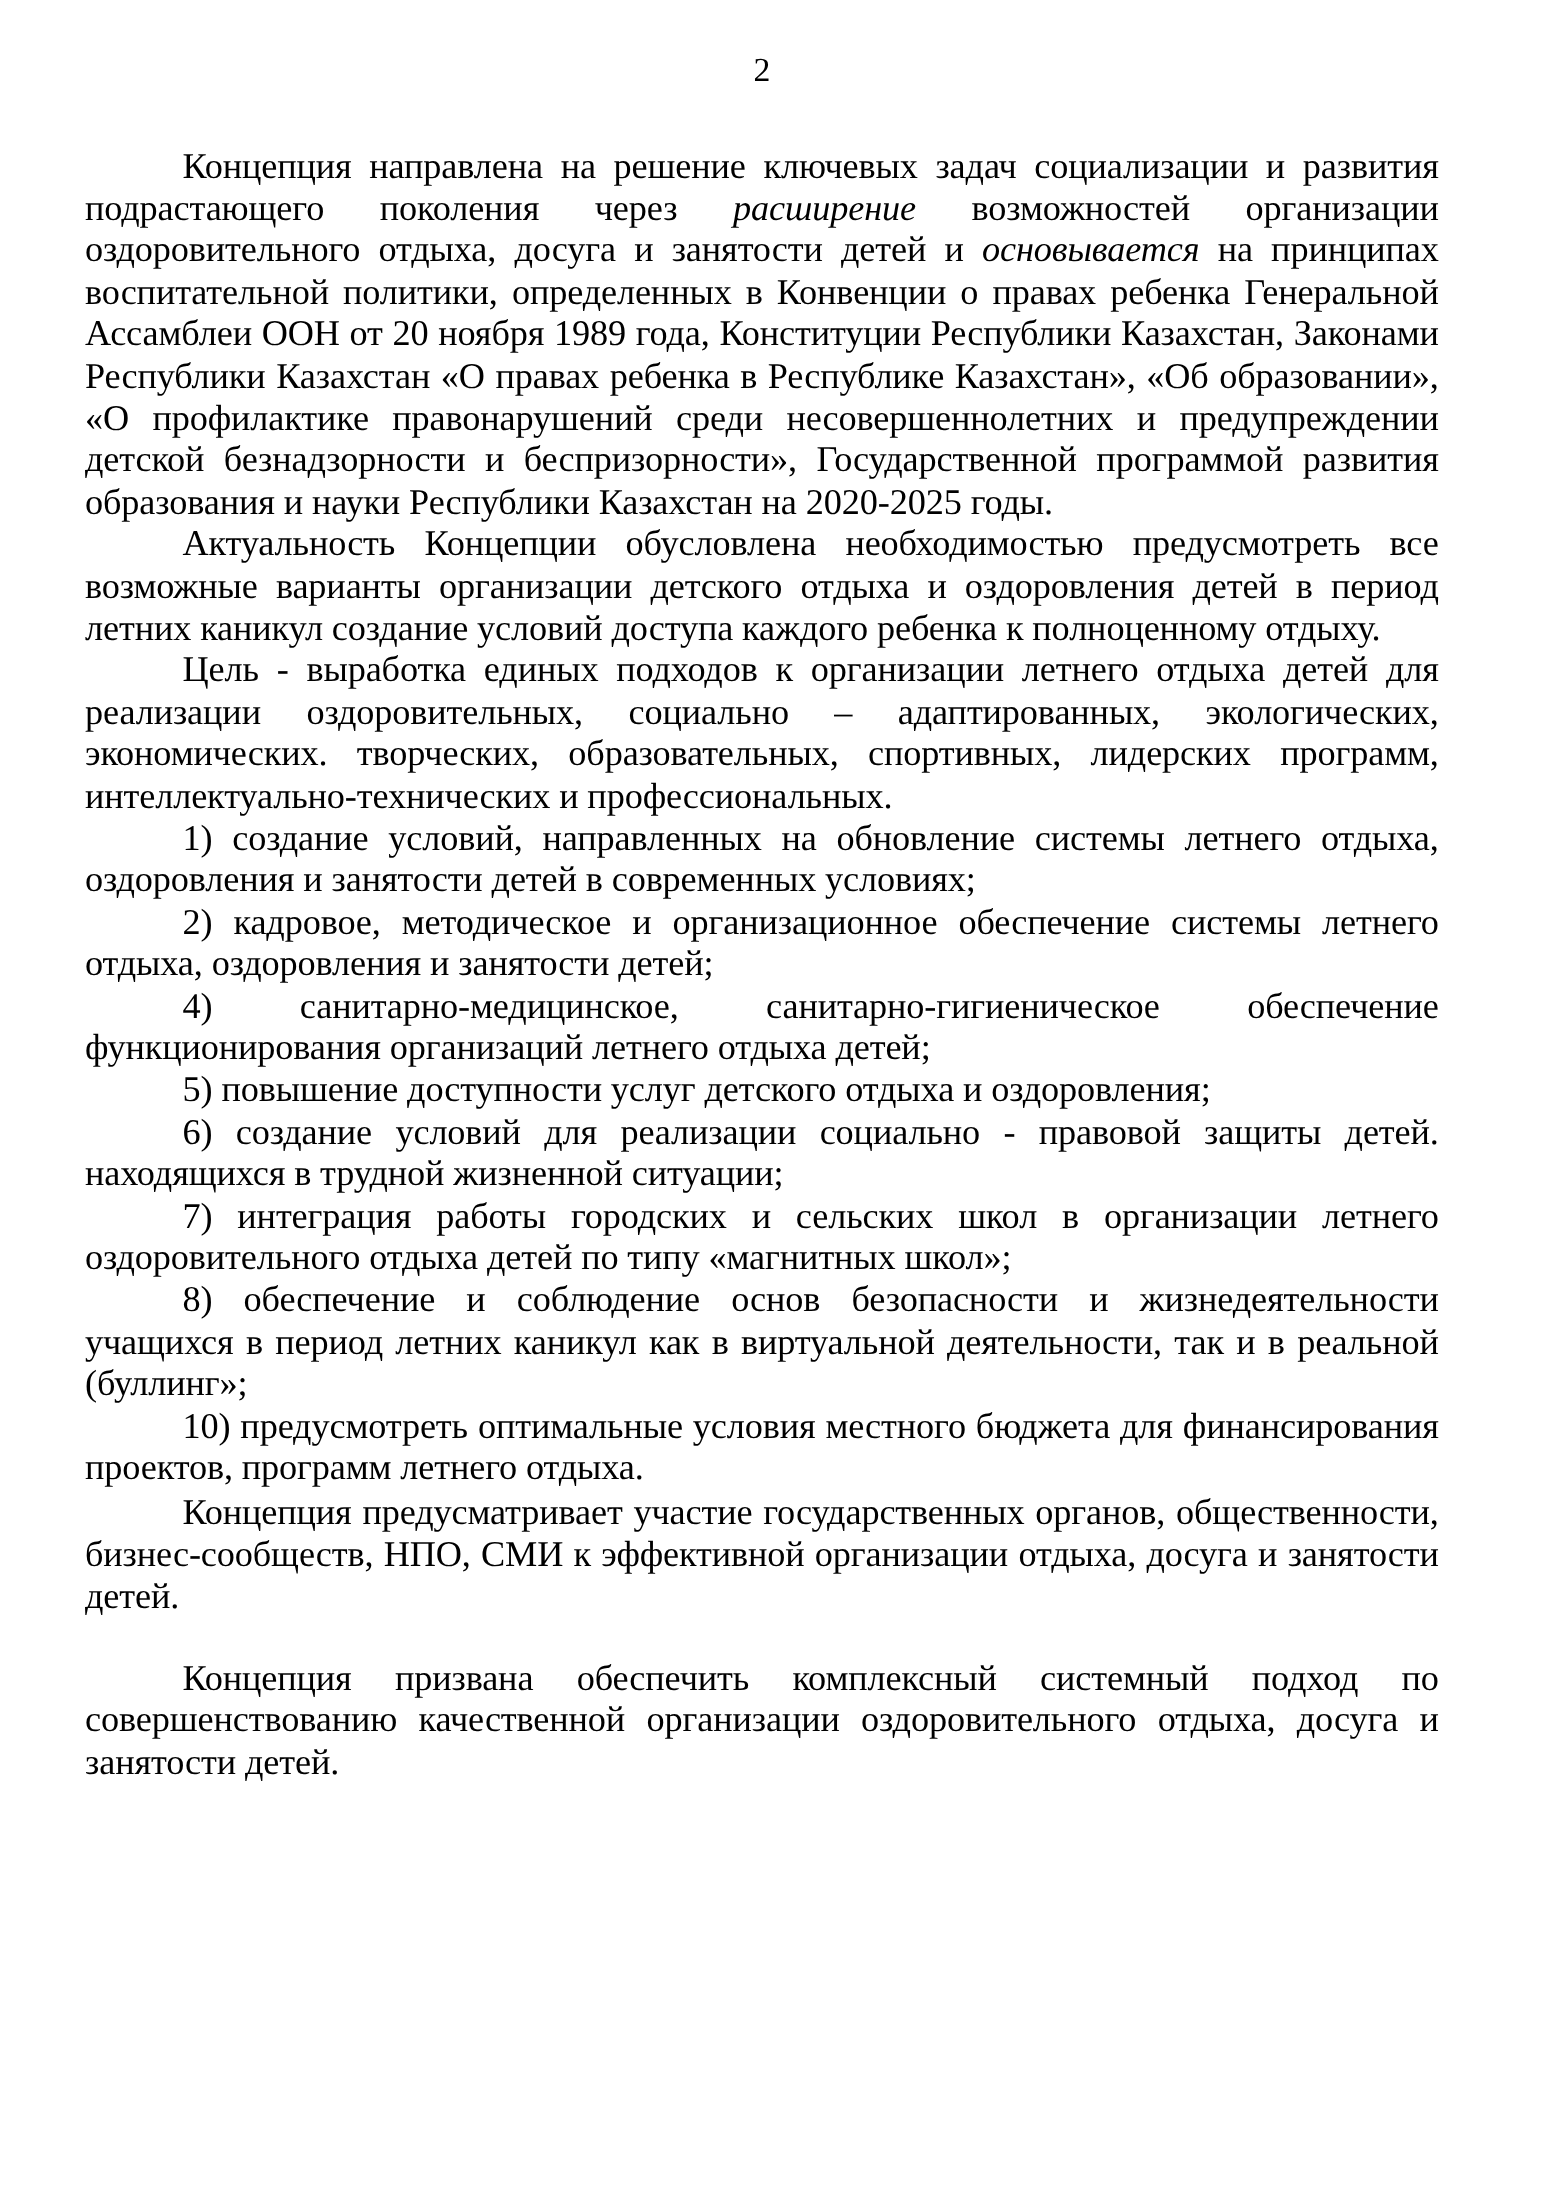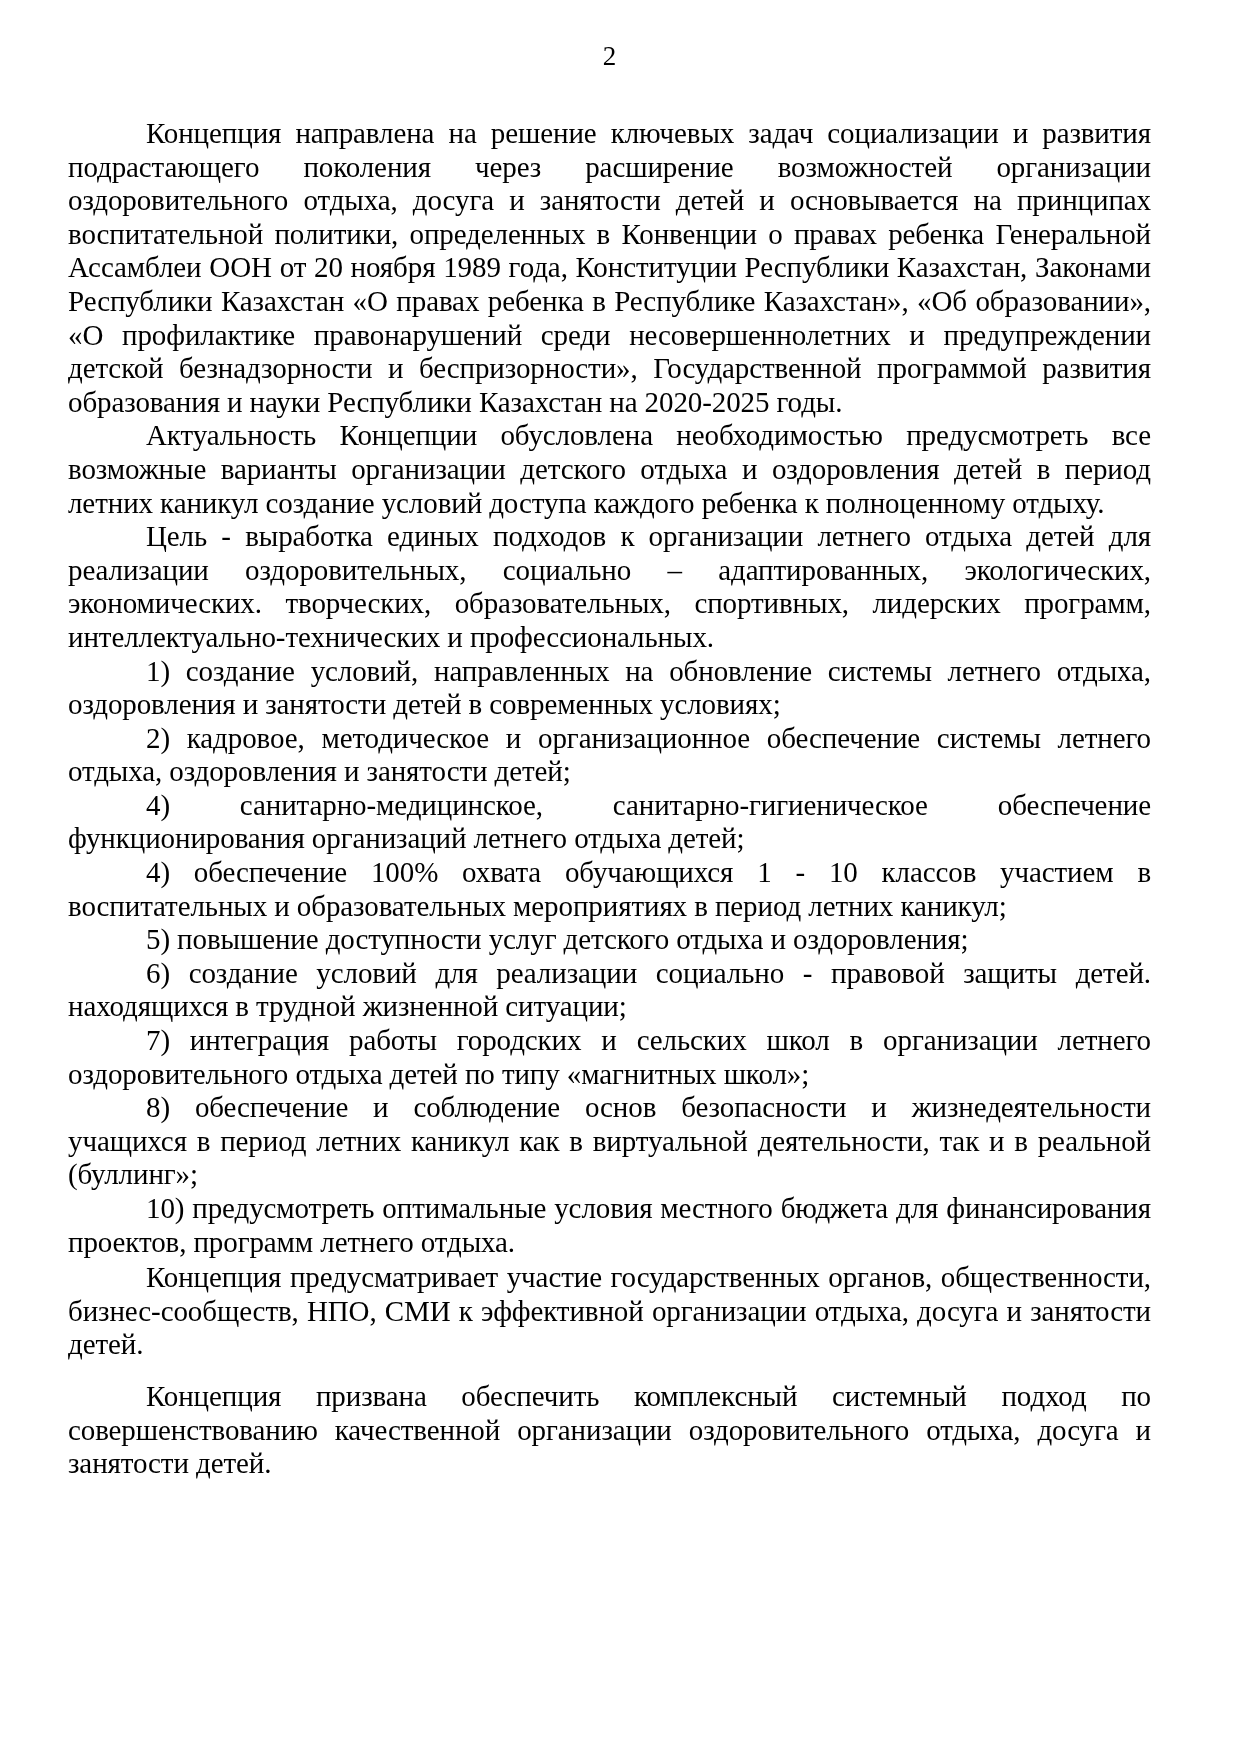--- a/index.html
+++ b/index.html
@@ -29,36 +29,35 @@
   }
   .doc-body p.para {
     margin: 0;
     font-size: 29px;
     line-height: 33.6px;
     text-align: justify;
     text-indent: 78px;
     letter-spacing: -0.1px;
   }
   .doc-body p.para .bold   { font-weight: normal; }
-  .doc-body p.para .italic { }
+  .doc-body p.para .italic { font-style: italic; }
 </style>
 </head>
 <body>
 
 <div class="page">
   <div class="page-number">2</div>
   <div class="doc-body" id="doc-body">
       <p class="para"><span class="bold">Концепция направлена</span><span> на решение ключевых задач социализации и развития подрастающего поколения через </span><span class="italic">расширение</span><span> возможностей организации оздоровительного отдыха, досуга и занятости детей и </span><span class="italic">основывается</span><span> на принципах воспитательной политики, определенных в Конвенции о правах ребенка Генеральной Ассамблеи ООН от 20 ноября 1989 года, Конституции Республики Казахстан, Законами Республики Казахстан «О правах ребенка в Республике Казахстан», «Об образовании», «О профилактике правонарушений среди несовершеннолетних и предупреждении детской безнадзорности и беспризорности», Государственной программой развития образования и науки Республики Казахстан на 2020-2025 годы.</span></p>
       <p class="para"><span class="bold">Актуальность</span><span> Концепции обусловлена необходимостью предусмотреть все возможные варианты организации детского отдыха и оздоровления детей в период летних каникул создание условий доступа каждого ребенка к полноценному отдыху.</span></p>
       <p class="para"><span class="bold">Цель</span><span> - выработка единых подходов к организации летнего отдыха детей для реализации оздоровительных, социально – адаптированных, экологических, экономических. творческих, образовательных, спортивных, лидерских программ, интеллектуально-технических и профессиональных.</span></p>
       <p class="para"><span>1) создание условий, направленных на обновление системы летнего отдыха, оздоровления и занятости детей в современных условиях;</span></p>
       <p class="para"><span>2) кадровое, методическое и организационное обеспечение системы летнего отдыха, оздоровления и занятости детей;</span></p>
       <p class="para"><span>4) санитарно-медицинское, санитарно-гигиеническое обеспечение функционирования организаций летнего отдыха детей;</span></p>
-      <p class="para"><span>4) обеспечение 100% охвата обучающихся 1 - 10 классов участием в воспитательных и образовательных мероприятиях в период летних каникул;</span></p>
       <p class="para"><span>5) повышение доступности услуг детского отдыха и оздоровления;</span></p>
       <p class="para"><span>6) создание условий для реализации социально - правовой защиты детей. находящихся в трудной жизненной ситуации;</span></p>
       <p class="para"><span>7) интеграция работы городских и сельских школ в организации летнего оздоровительного отдыха детей по типу «магнитных школ»;</span></p>
       <p class="para"><span>8) обеспечение и соблюдение основ безопасности и жизнедеятельности учащихся в период летних каникул как в виртуальной деятельности, так и в реальной (буллинг»;</span></p>
       <p class="para"><span>10) предусмотреть оптимальные условия местного бюджета для финансирования проектов, программ летнего отдыха.</span></p>
       <p class="para" style="margin-top: 2px;"><span class="bold">Концепция предусматривает</span><span> участие государственных органов, общественности, бизнес-сообществ, НПО, СМИ к эффективной организации отдыха, досуга и занятости детей.</span></p>
-      <p class="para" style="margin-top: 18px;"><span class="bold">Концепция призвана</span><span> обеспечить комплексный системный подход по совершенствованию качественной организации оздоровительного отдыха, досуга и занятости детей.</span></p>
+      <p class="para" style="margin-top: 32px;"><span class="bold">Концепция призвана</span><span> обеспечить комплексный системный подход по совершенствованию качественной организации оздоровительного отдыха, досуга и занятости детей.</span></p>
     </div>
 </div>
 
 </body></html>

